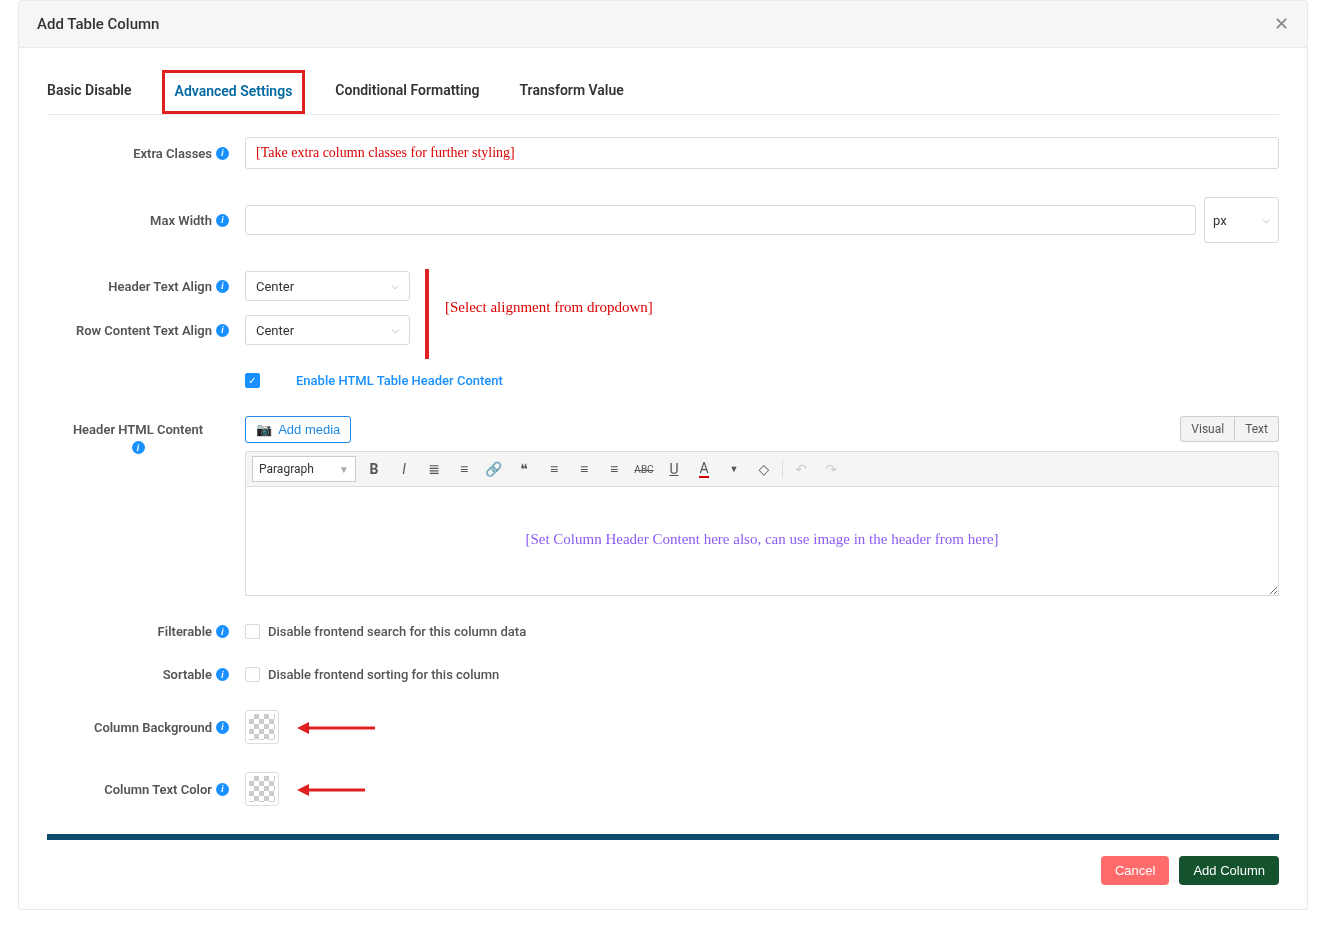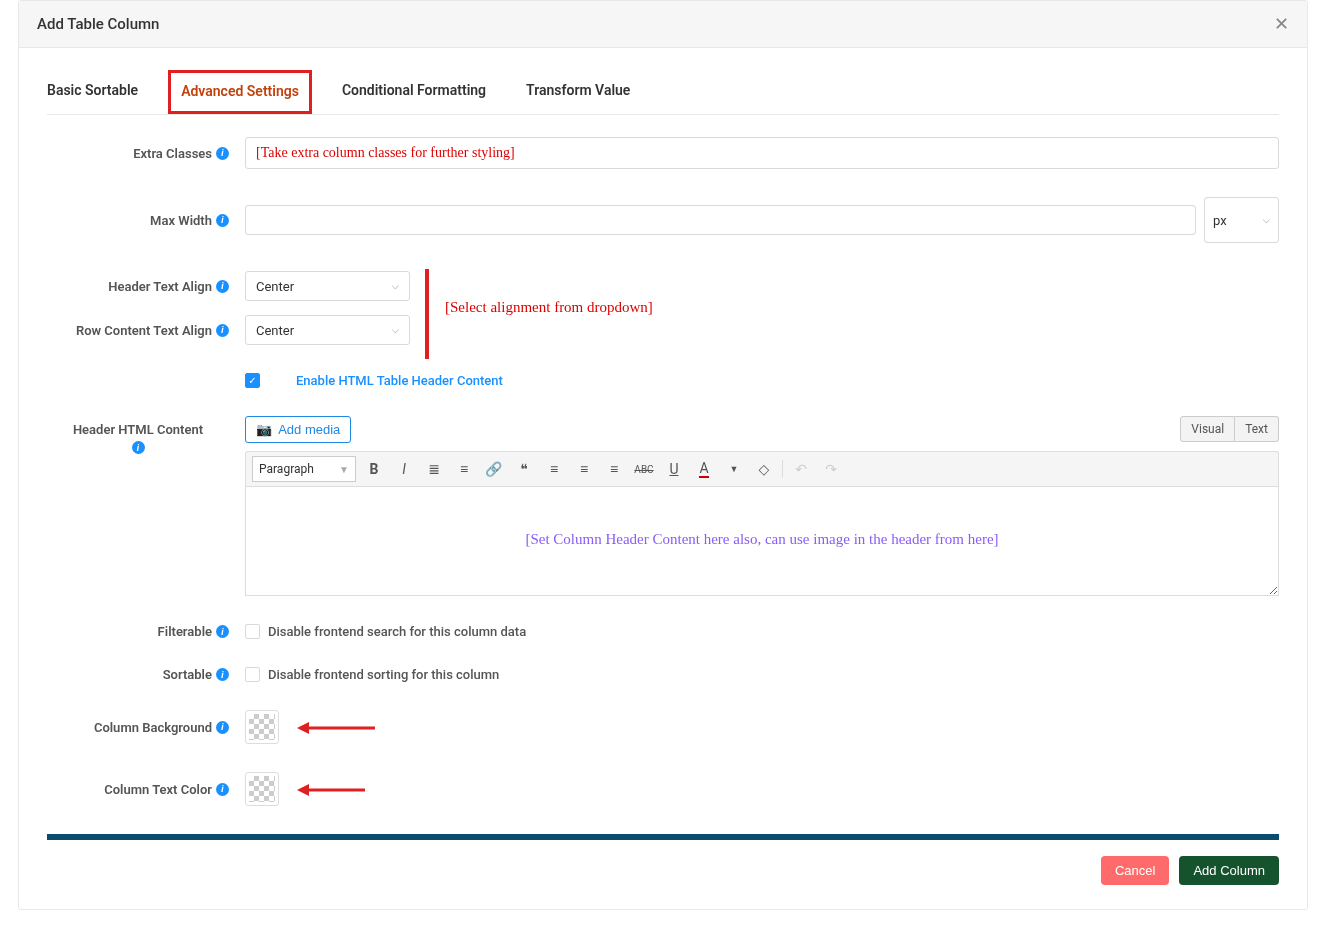--- a/index.html
+++ b/index.html
@@ -5,21 +5,21 @@
 * { box-sizing: border-box; margin: 0; padding: 0; }
 body { font-family: -apple-system, BlinkMacSystemFont, "Segoe UI", Roboto, Helvetica, Arial, sans-serif; background: #fff; color: #333; font-size: 13px; }
 .modal { width: 1290px; margin: 0 auto; background: #fff; border: 1px solid #e8e8e8; border-radius: 3px; }
 .modal-header { background: #f6f6f6; border-bottom: 1px solid #e8e8e8; padding: 14px 18px; display: flex; justify-content: space-between; align-items: center; }
 .modal-title { font-size: 15px; font-weight: 500; color: #333; }
 .close-x { font-size: 18px; color: #888; cursor: pointer; line-height: 1; }
 .body { padding: 24px 28px 18px 28px; }
 .tabs { display: flex; border-bottom: 1px solid #e8e8e8; margin-bottom: 22px; }
 .tab { padding: 10px 0; margin-right: 40px; font-size: 14px; font-weight: 600; color: #333; cursor: pointer; }
 .tab.active-wrap { border: 3px solid #e02020; padding: 2px 10px 4px 10px; margin-top: -2px; margin-left: -10px; margin-right: 30px; }
-.tab.active-wrap .tab-inner { color: #c2410c; padding: 8px 0; display: block; font-size: 14px; font-weight: 600; }
+.tab.active-wrap .tab-inner { color: #0369a1; padding: 8px 0; display: block; font-size: 14px; font-weight: 600; }
 .form-row { display: flex; align-items: center; margin-bottom: 28px; }
 .form-row.tight { margin-bottom: 14px; }
 .form-label { width: 188px; text-align: right; font-size: 13px; font-weight: 600; color: #555; padding-right: 6px; display: flex; align-items: center; justify-content: flex-end; gap: 4px; }
 .info-ic { width: 13px; height: 13px; border-radius: 50%; background: #1890ff; color: #fff; font-size: 9px; display: inline-flex; align-items: center; justify-content: center; font-weight: bold; font-style: italic; cursor: help; }
 .form-field { flex: 1; margin-left: 10px; display: flex; align-items: center; gap: 8px; }
 input[type=text].inp { height: 30px; border: 1px solid #d9d9d9; border-radius: 3px; padding: 0 10px; font-size: 13px; width: 100%; }
 .inp-annot { height: 32px; border: 1px solid #d9d9d9; border-radius: 3px; padding: 0 10px; font-size: 14px; width: 100%; display: flex; align-items: center; color: #d00; font-family: Georgia, serif; }
 .unit-select { width: 80px; height: 46px; border: 1px solid #d9d9d9; border-radius: 3px; padding: 0 8px; display: flex; align-items: center; justify-content: space-between; font-size: 13px; cursor: pointer; background: #fff; }
 .chev { font-size: 10px; color: #aaa; }
 .select { width: 165px; height: 30px; border: 1px solid #d9d9d9; border-radius: 3px; padding: 0 10px; display: flex; align-items: center; justify-content: space-between; font-size: 13px; cursor: pointer; background: #fff; }
@@ -61,21 +61,21 @@
 <body>
 
 <div class="modal">
   <div class="modal-header">
     <div class="modal-title">Add Table Column</div>
     <div class="close-x">✕</div>
   </div>
 
   <div class="body">
     <div class="tabs">
-      <div class="tab">Basic Sortable</div>
+      <div class="tab">Basic Disable</div>
       <div class="tab active-wrap">
         <span class="tab-inner">Advanced Settings</span>
       </div>
       <div class="tab">Conditional Formatting</div>
       <div class="tab">Transform Value</div>
     </div>
 
     <div class="form-row">
       <div class="form-label">
         <span>Extra Classes</span>

